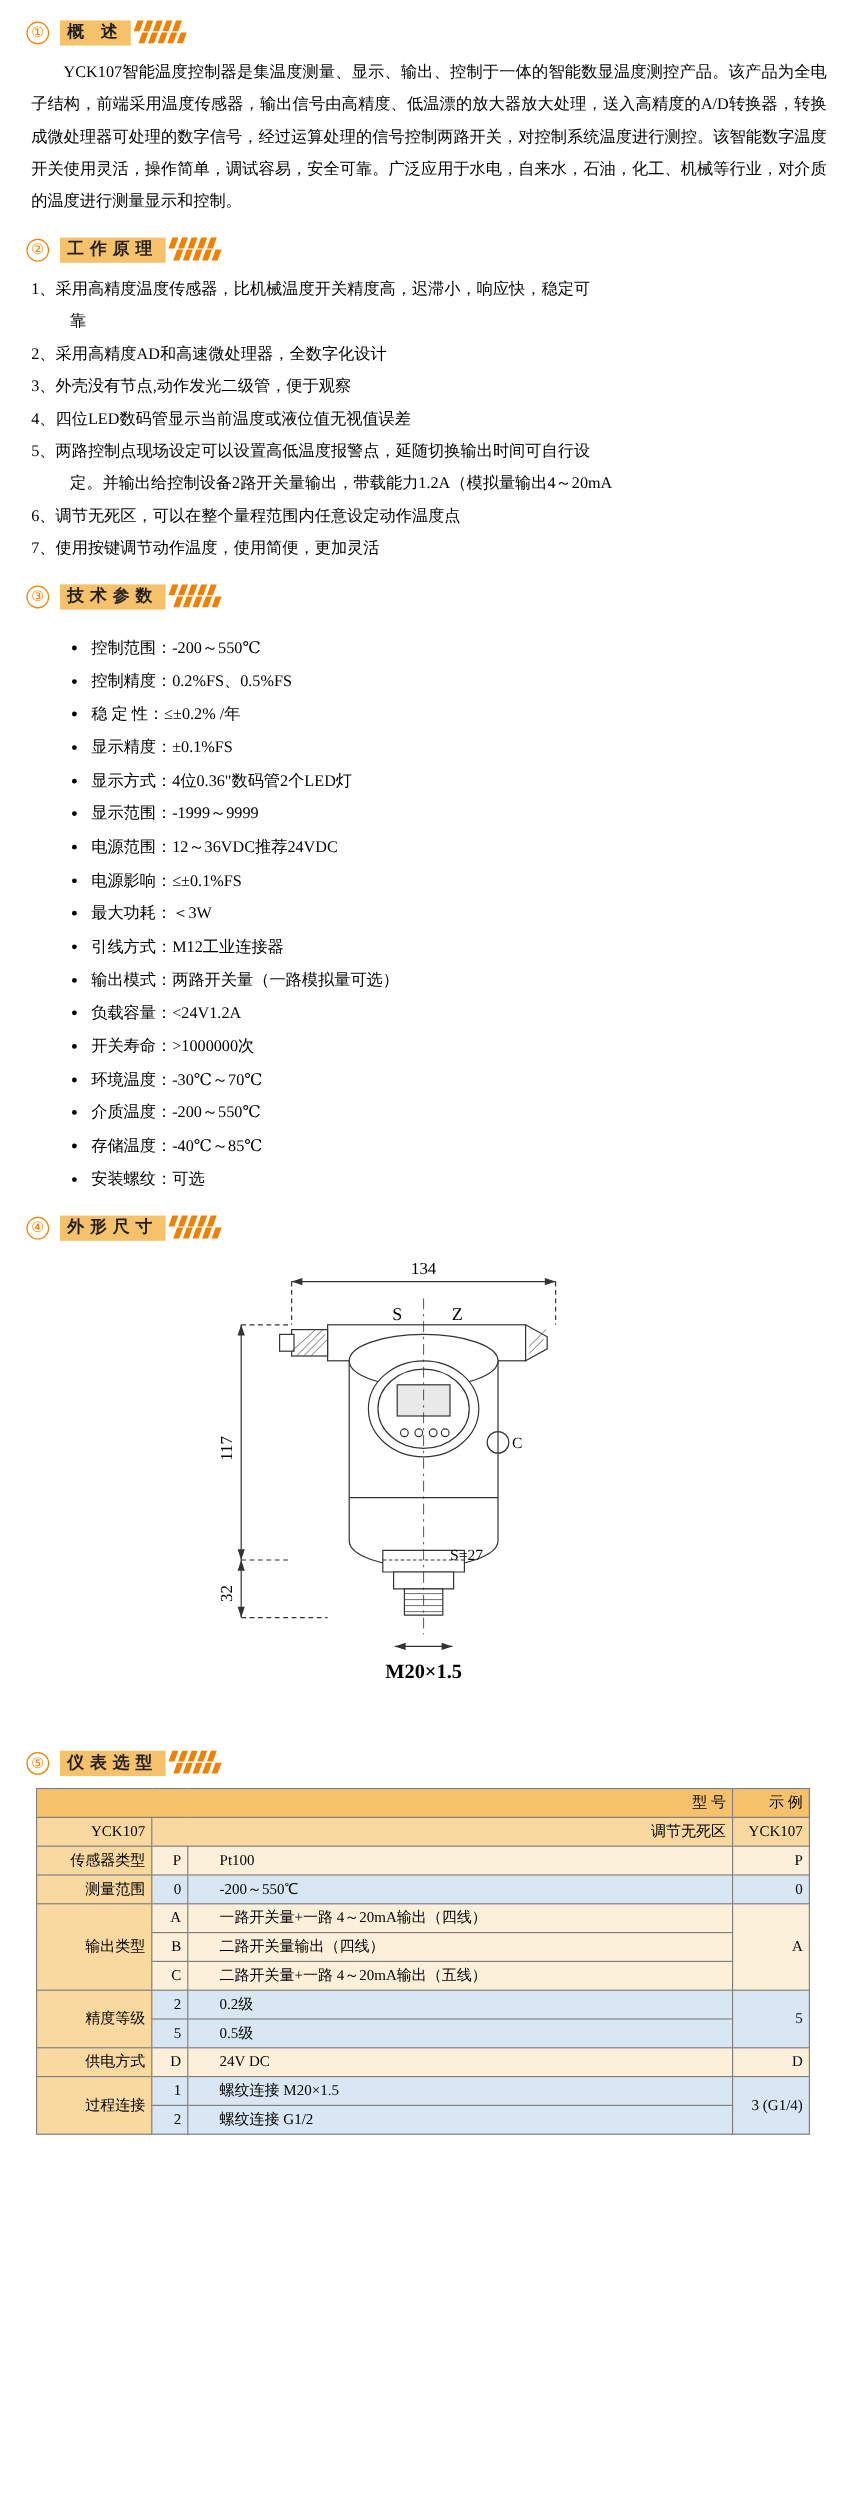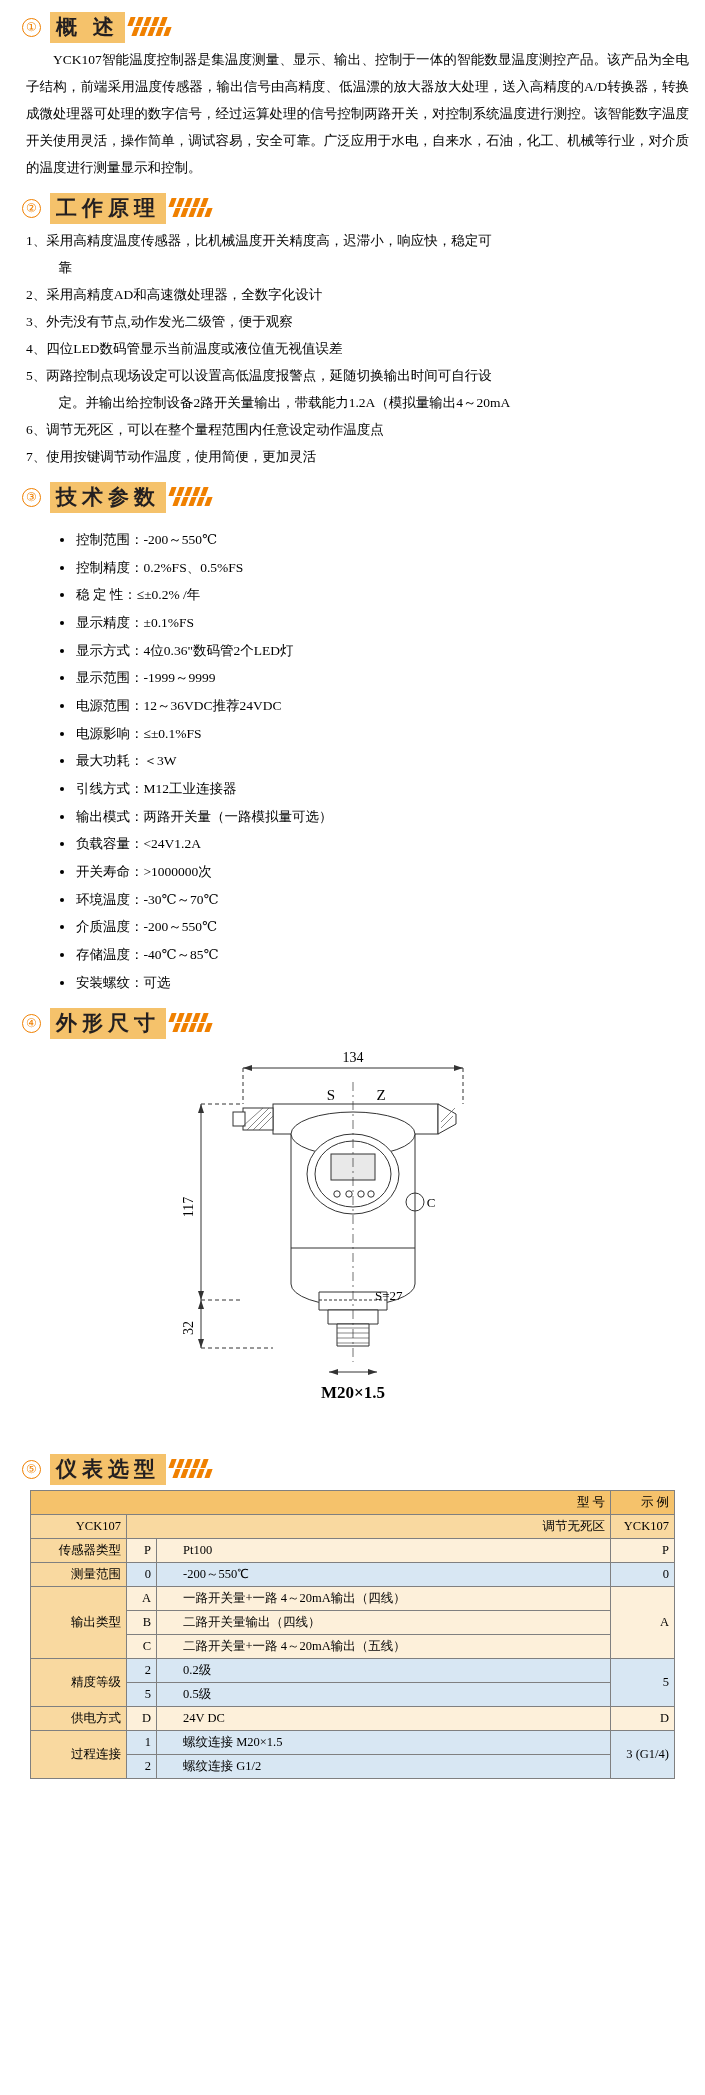--- a/index.html
+++ b/index.html
@@ -27,21 +27,21 @@
     color: #f08000;
     font-size: 12px;
     font-family: "Liberation Sans", sans-serif;
     display: flex; align-items: center; justify-content: center;
     flex: 0 0 auto;
     margin-right: 9px;
   }
   .sec-title {
     font-family: "Liberation Sans", sans-serif;
     font-weight: bold;
-    font-size: 21px;
+    font-size: 14px;
     letter-spacing: 5px;
     color: #231f20;
     background: #f5c26b;
     padding: 1px 6px 2px 6px;
     position: relative;
     white-space: nowrap;
   }
   .deco {
     position: relative;
     width: 54px; height: 22px;

